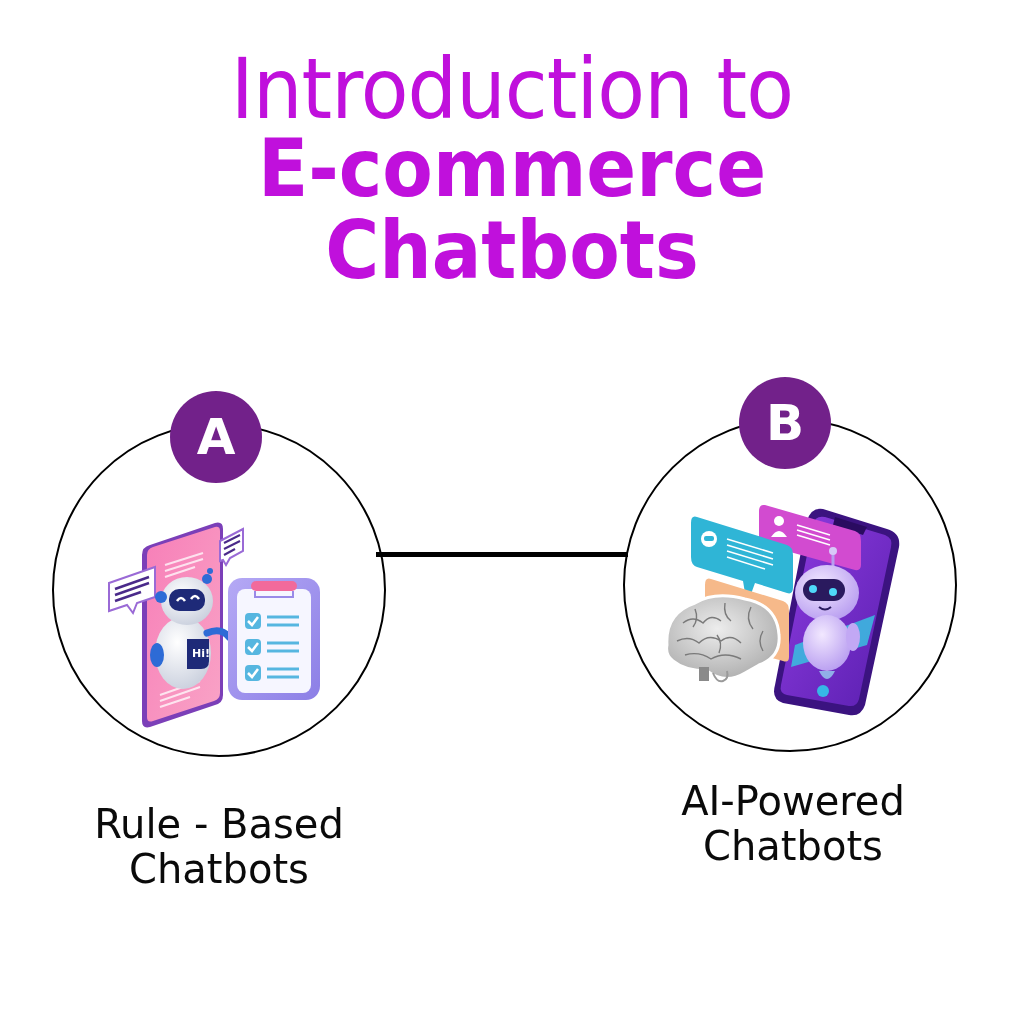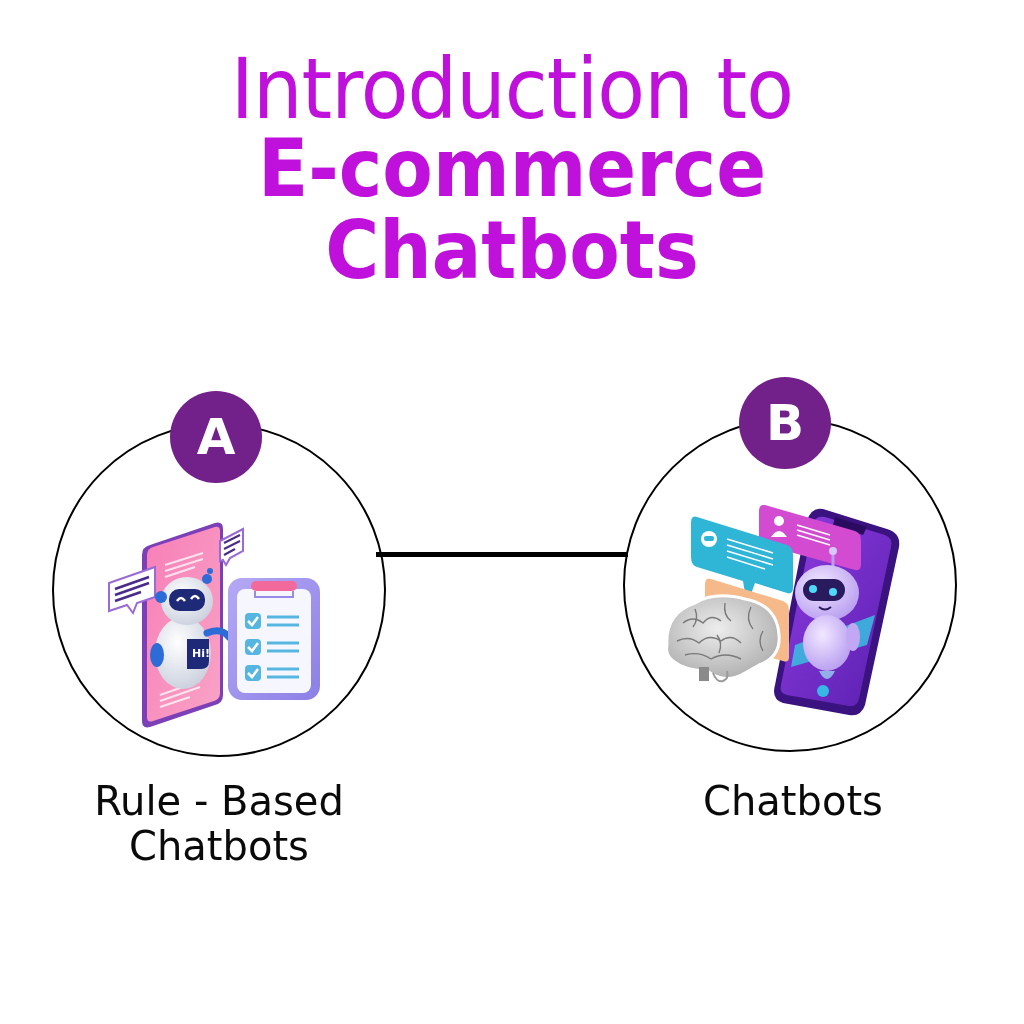--- a/index.html
+++ b/index.html
@@ -12,21 +12,21 @@
   .ring { position: absolute; border: 2px solid #000; border-radius: 50%; background: transparent; box-sizing: border-box; }
   .ring-a { left: 52px; top: 423px; width: 334px; height: 334px; }
   .ring-b { left: 623px; top: 418px; width: 334px; height: 334px; }
   .badge { position: absolute; width: 92px; height: 92px; border-radius: 50%; background: #72218A; color: #fff; display: flex; align-items: center; justify-content: center; font-size: 50px; font-weight: 700; font-family: "DejaVu Sans", sans-serif; }
   .badge-a { left: 170px; top: 391px; }
   .badge-b { left: 739px; top: 377px; }
   .illus { position: absolute; }
   .illus-a { left: 95px; top: 505px; width: 240px; height: 225px; }
   .illus-b { left: 655px; top: 495px; width: 260px; height: 225px; }
   .label { position: absolute; text-align: center; color: #0a0a0a; font-size: 40px; line-height: 45px; font-family: "DejaVu Sans", sans-serif; white-space: nowrap; }
-  .label-a { left: 69px; width: 300px; top: 779px; }
+  .label-a { left: 69px; width: 300px; top: 802px; }
   .label-b { left: 643px; width: 300px; top: 779px; }
   .label span { display: block; }
 </style>
 </head>
 <body>
 
 <div class="title-line t1">Introduction to</div>
 <div class="title-line t2">E-commerce</div>
 <div class="title-line t3">Chatbots</div>
 
@@ -206,14 +206,15 @@
       <path d="M108 136 q-6 10 0 20"></path>
     </g>
     <rect x="44" y="172" width="10" height="14" fill="#8A8A8A"></rect>
     <path d="M58 178 q4 10 10 8 q6 -2 4 -10" stroke="#9A9A9A" stroke-width="2" fill="none"></path>
   </g>
 </svg>
 
 <div class="badge badge-b">B</div>
 
 <div class="label label-b">
+  <span>AI-Powered</span>
   <span>Chatbots</span>
 </div>
 
 </body></html>

